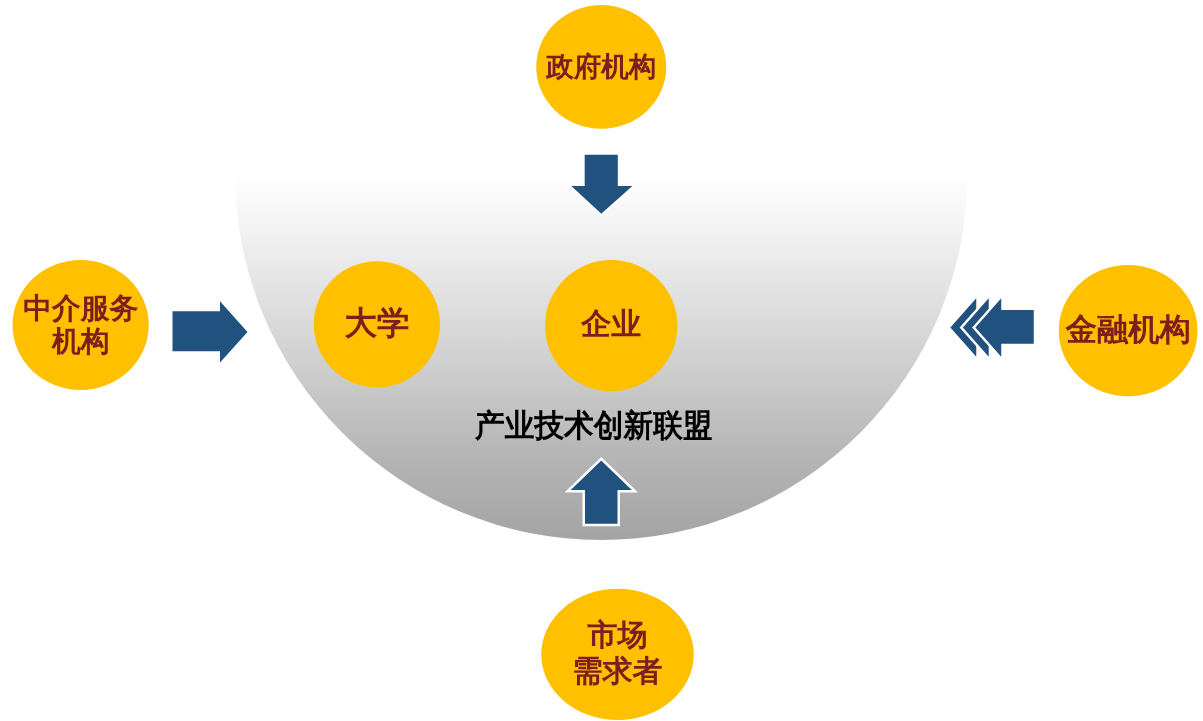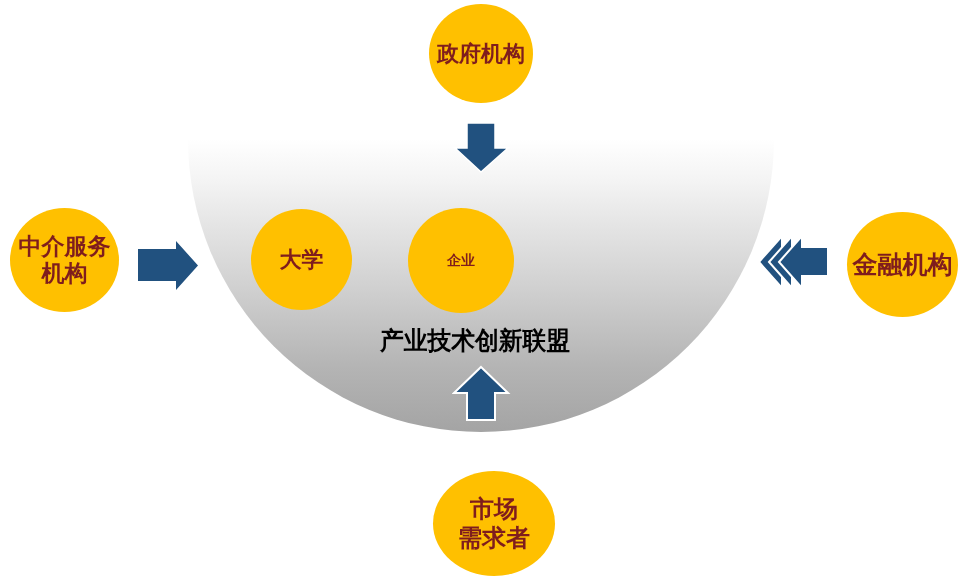--- a/index.html
+++ b/index.html
@@ -25,22 +25,22 @@
     text-align:center;
     color:#7f1d1d;
     font-weight:bold;
     line-height:1.18;
     letter-spacing:0px;
   }
   .c-gov{left:429px;top:4px;width:104px;height:99px;font-size:22px;}
   .c-intermediary{left:10px;top:208px;width:109px;height:104px;font-size:23px;}
   .c-finance{left:847px;top:212px;width:111px;height:105px;font-size:25px;}
   .c-market{left:433px;top:471px;width:122px;height:105px;font-size:24px;}
-  .c-university{left:251px;top:209px;width:101px;height:101px;font-size:22px;}
-  .c-enterprise{left:408px;top:208px;width:106px;height:105px;font-size:14px;}
+  .c-university{left:251px;top:209px;width:101px;height:101px;font-size:26px;font-family:Liberation Serif, serif;}
+  .c-enterprise{left:436px;top:208px;width:106px;height:105px;font-size:24px;}
   .c-research{left:608px;top:208px;width:117px;height:103px;font-size:22px;}
   .alliance-title{
     position:absolute;
     left:329px;top:324px;width:292px;
     text-align:center;
     font-size:25px;
     font-weight:bold;
     color:#000;
     transform:scaleX(0.95);
   }

